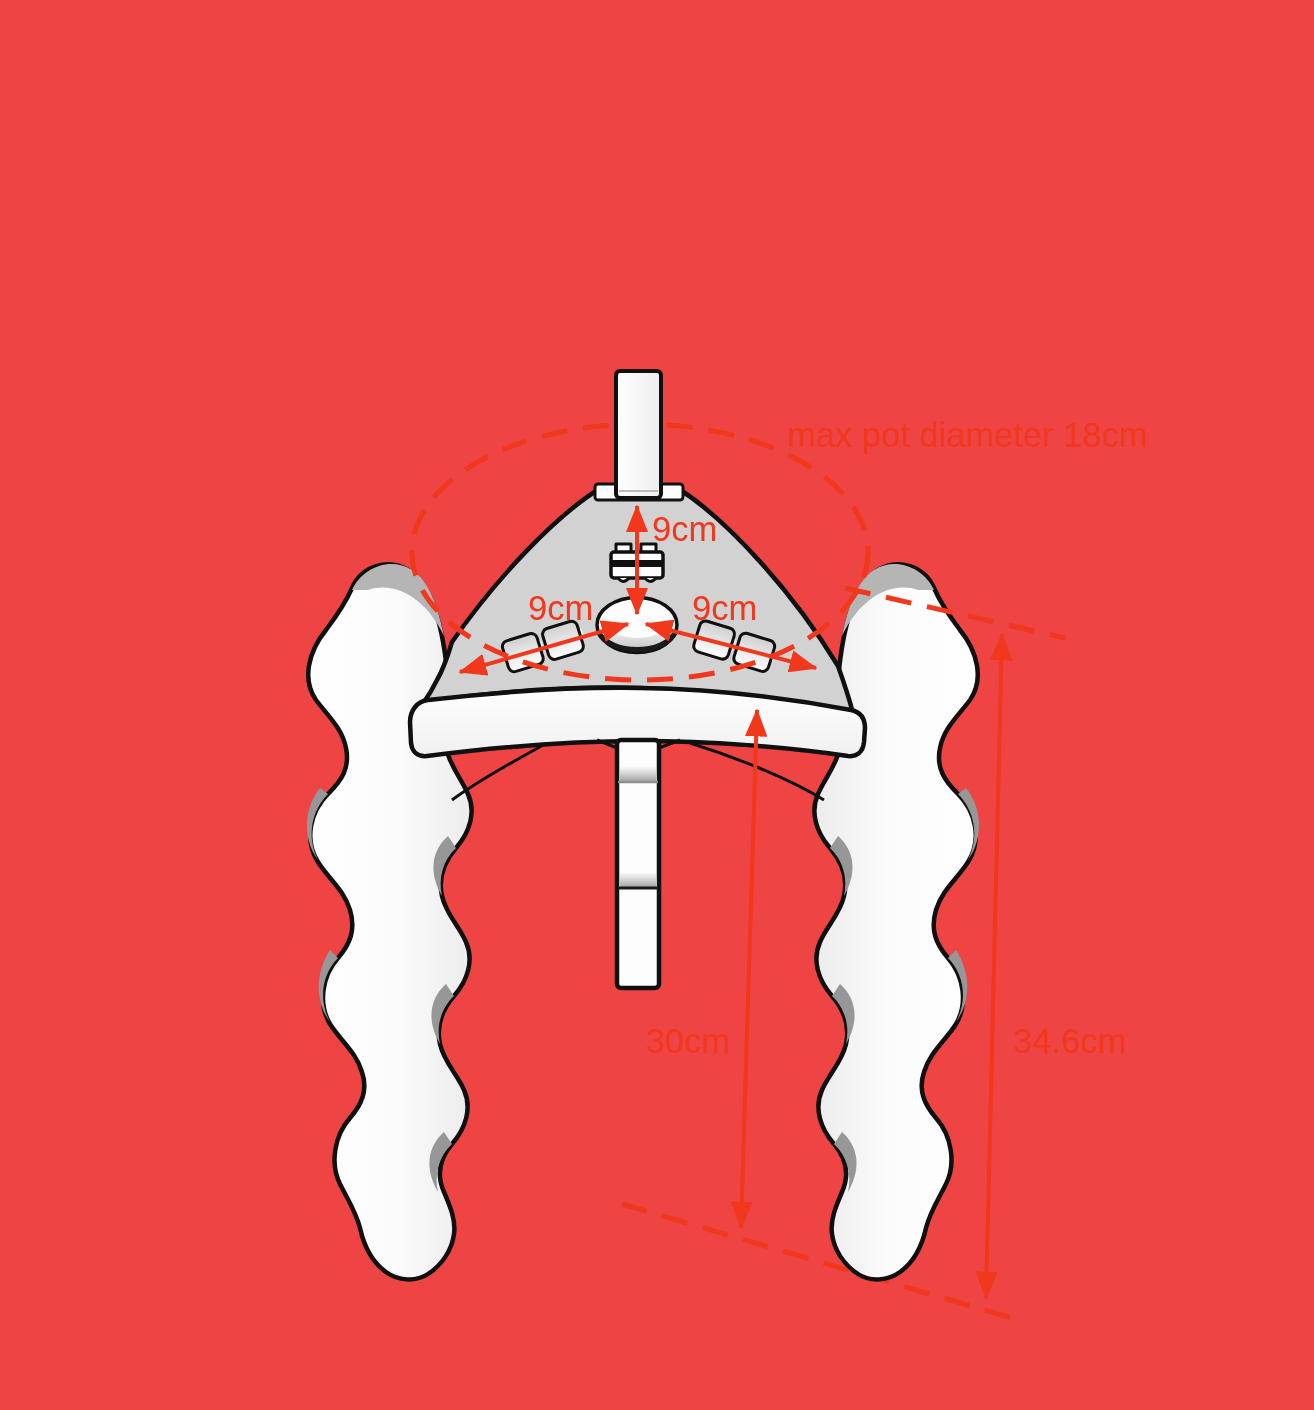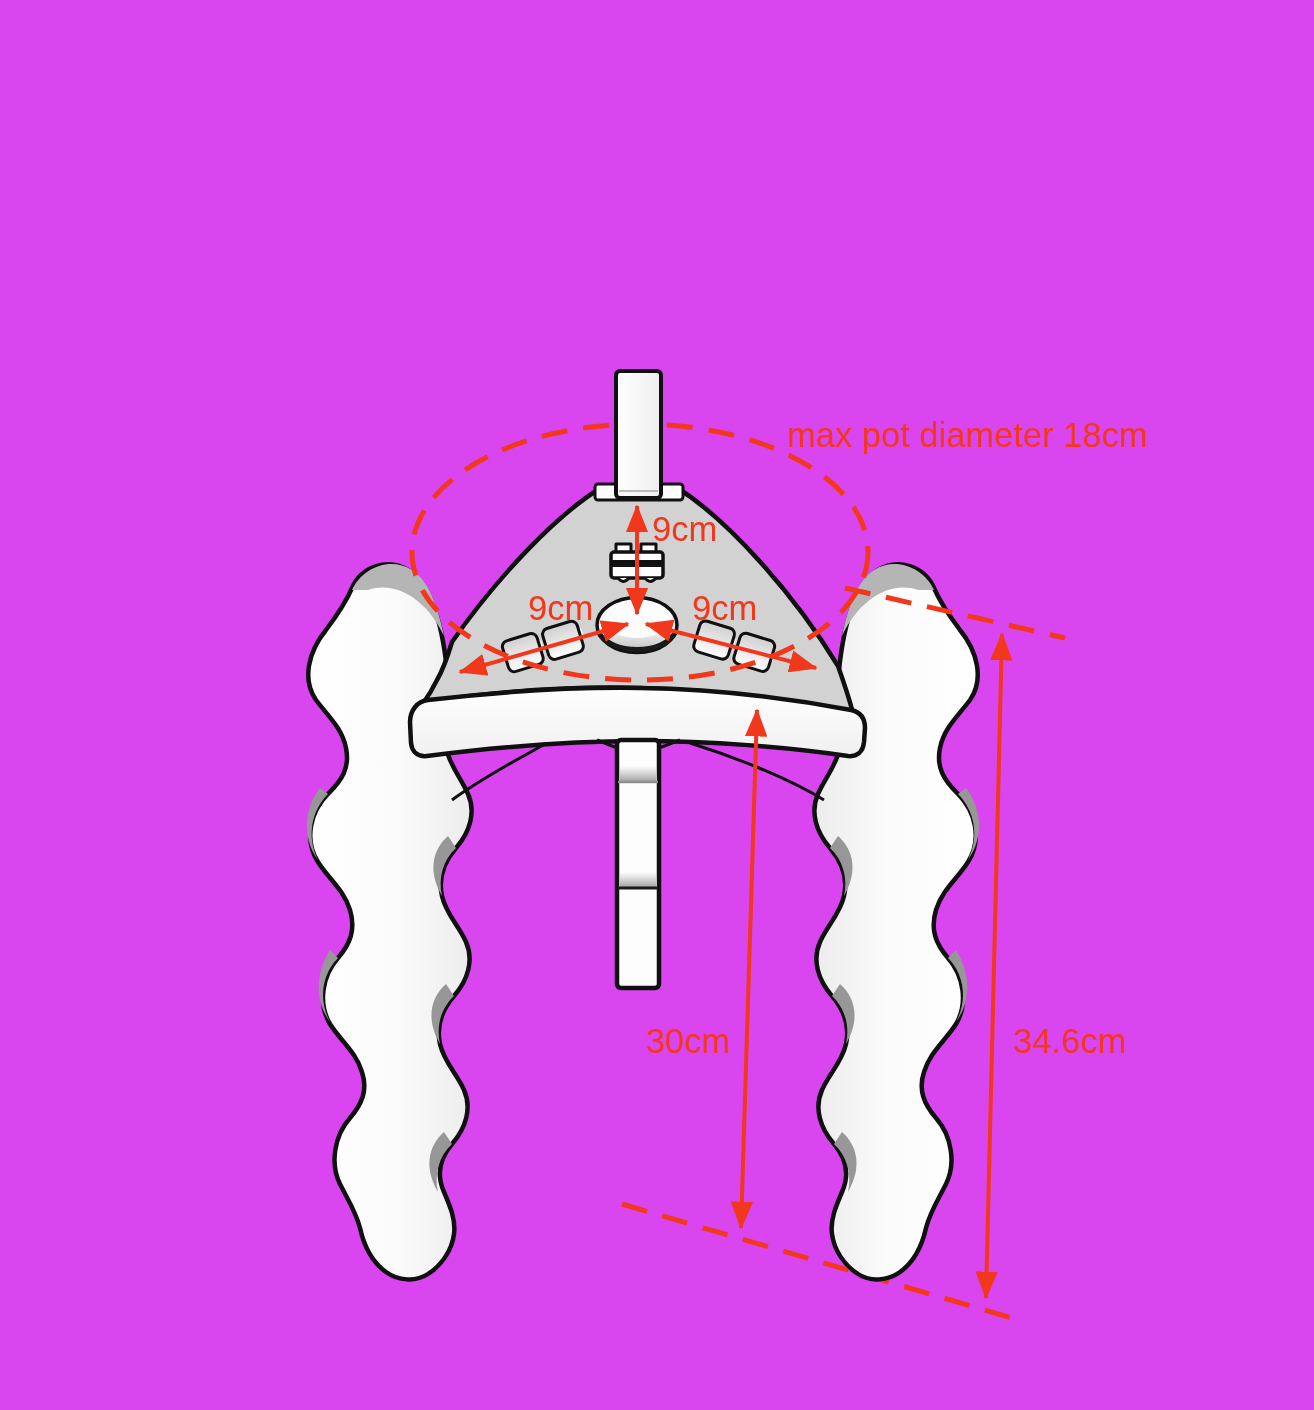--- a/index.html
+++ b/index.html
@@ -1,16 +1,16 @@
 <!DOCTYPE html>
 <html><head>
 <meta charset="utf-8">
 <style>
   html,body{margin:0;padding:0;background:#d7d7d7;}
-  .stage{position:relative;width:1314px;height:1410px;background:#d946ef;overflow:hidden;
+  .stage{position:relative;width:1314px;height:1410px;background:#ef4444;overflow:hidden;
          font-family:"Liberation Sans", sans-serif;}
   svg{position:absolute;left:0;top:0;}
   .outline{stroke:#101010;stroke-width:4.5;stroke-linejoin:round;stroke-linecap:round;}
   .thin-outline{stroke:#101010;stroke-width:3;stroke-linejoin:round;}
   .part{fill:url(#partGrad);}
   .flat-white{fill:#fdfdfd;}
   .plate-top{fill:#d2d2d2;}
   .shadow{fill:#979797;stroke:none;}
   .shadow-soft{fill:#b5b5b5;stroke:none;}
   .red-line{stroke:#f1371c;stroke-width:4;fill:none;}

